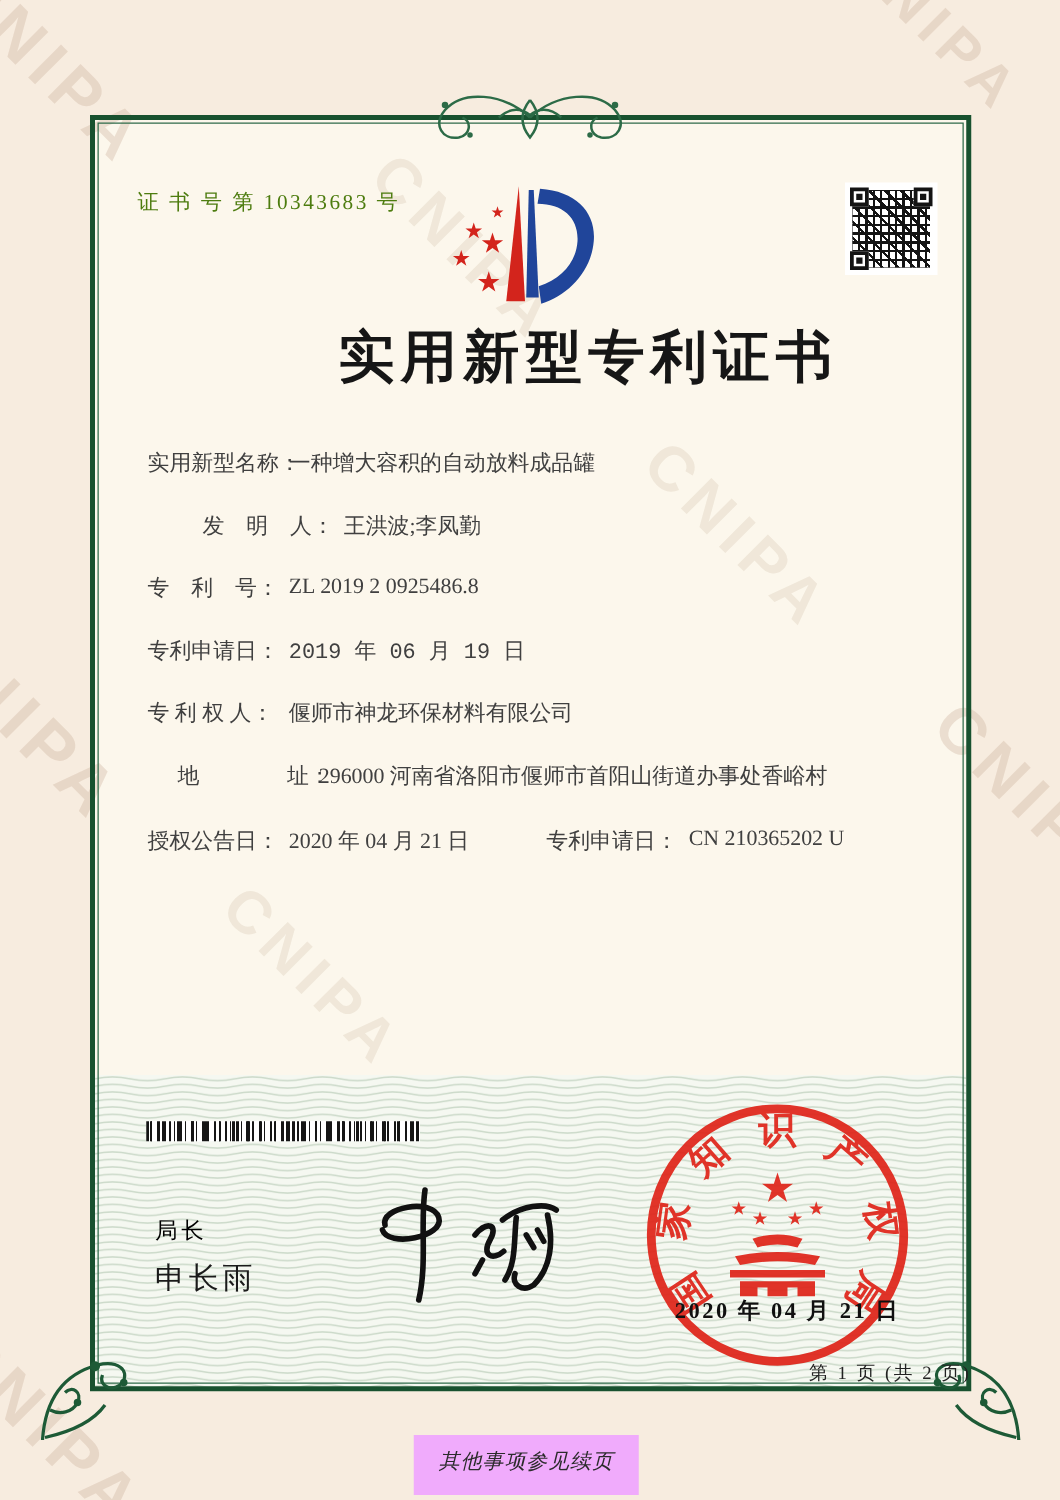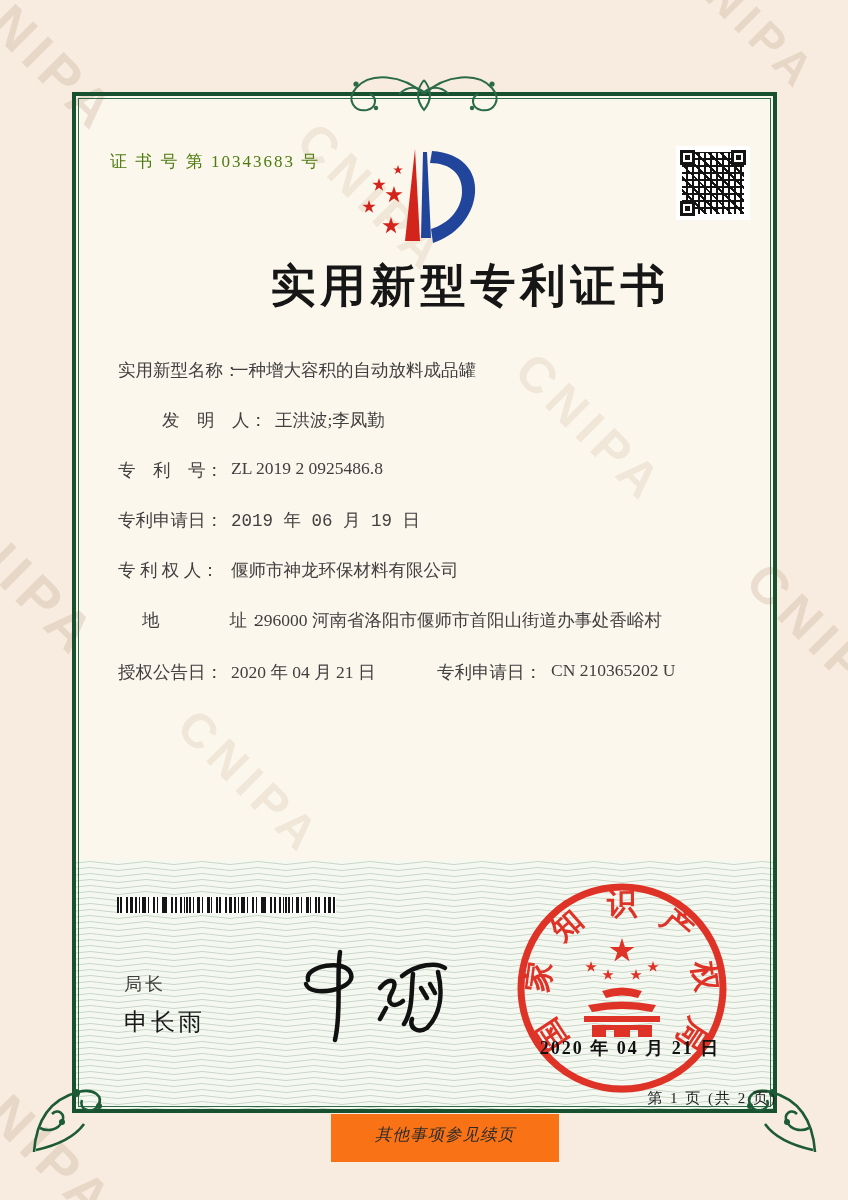--- a/index.html
+++ b/index.html
@@ -64,31 +64,31 @@
          color:#161616;text-align:justify;font-style:italic;}
   .paras p{margin:0;text-indent:2em;}
 
   
   .barcode{left:117px;top:897px;width:219px;height:16px;background-color:#fff;
      background-image:repeating-linear-gradient(90deg,#151515 0 2px,#fff 2px 4px,#151515 4px 5px,#fff 5px 9px),
                       repeating-linear-gradient(90deg,#fff 0 3px,#151515 3px 5px,#fff 5px 11px);
      background-blend-mode:darken;}
 
   
-  .sig-title{left:124px;top:972px;font-size:18px;font-family:"Liberation Sans","DejaVu Sans",sans-serif;color:#404040;letter-spacing:3px;}
+  .sig-title{left:124px;top:972px;font-size:18px;font-family:"Liberation Sans","DejaVu Sans",sans-serif;color:#000000;letter-spacing:3px;}
   .sig-name{left:124px;top:1006px;font-size:24px;font-family:"Liberation Sans","DejaVu Sans",sans-serif;color:#1a1a1a;letter-spacing:3px;}
   .sig-hand{left:252px;top:948px;width:200px;height:95px;}
 
   
   .seal{left:507px;top:873px;width:230px;height:230px;}
   .seal-date{left:524px;top:1036px;width:212px;text-align:center;font-size:18px;
              letter-spacing:2px;color:#101010;font-weight:bold;}
 
   .footer-page{left:72px;top:1089px;width:705px;text-align:right;font-size:15px;color:#222;letter-spacing:2px;}
-  .note-box{left:331px;top:1114px;width:228px;height:48px;background:#f97316;}
+  .note-box{left:331px;top:1148px;width:180px;height:48px;background:#f0abfc;}
   .note-text{position:absolute;left:0;top:10px;width:100%;text-align:center;
              font-size:16.5px;font-style:italic;color:#2b2b2b;letter-spacing:1px;}
 </style>
 </head>
 <body>
 
 <div class="abs inner-bg"></div>
 
 <span class="wm wm1">CNIPA</span>
 <span class="wm wm2">CNIPA</span>

